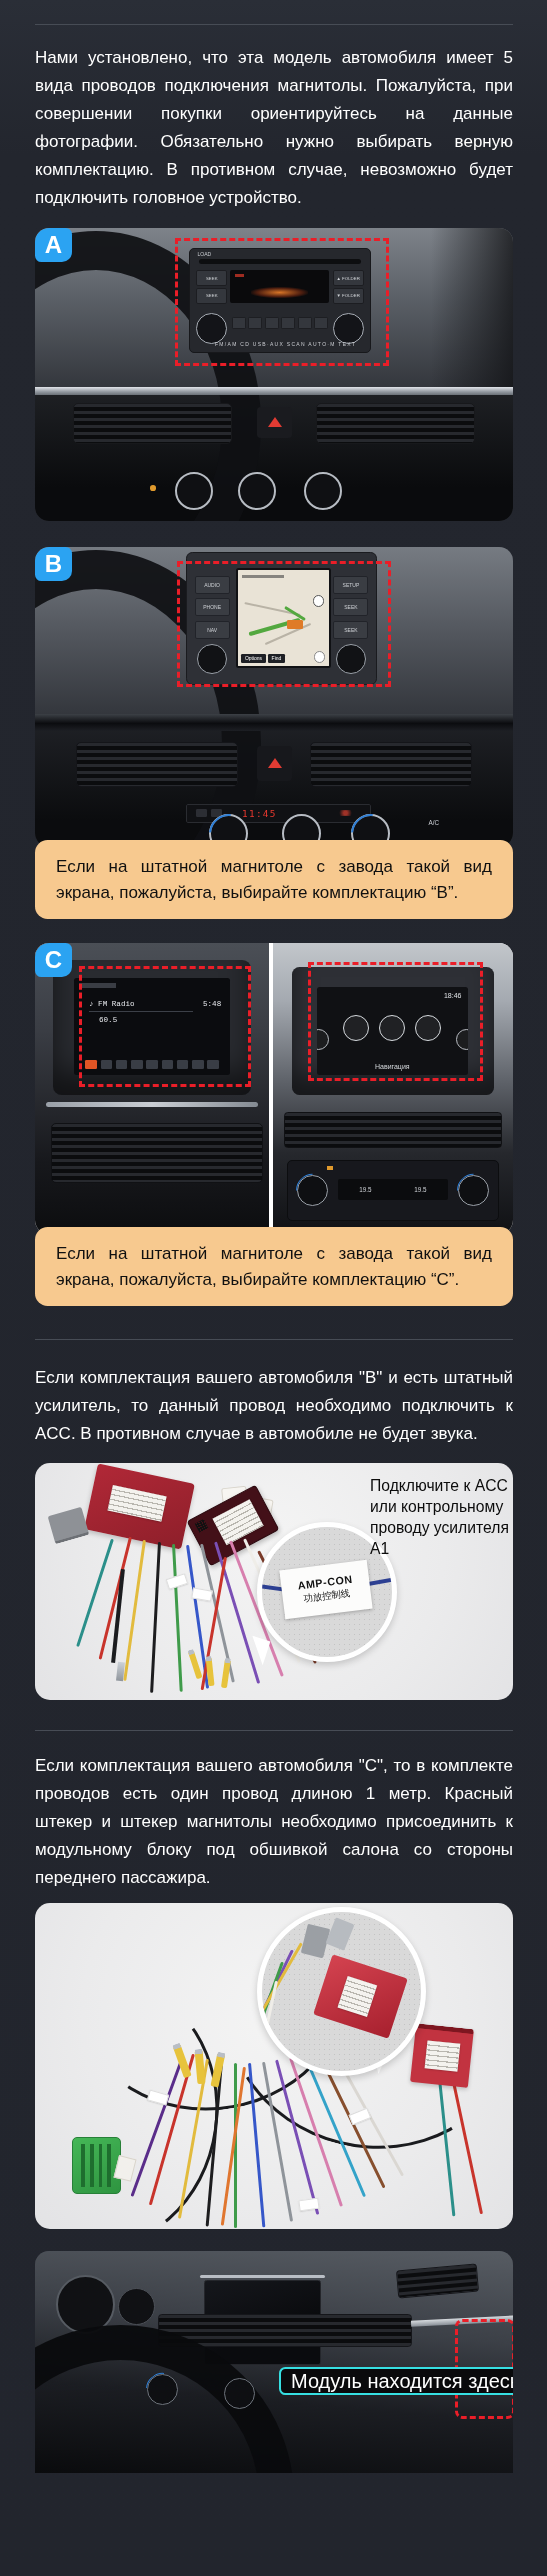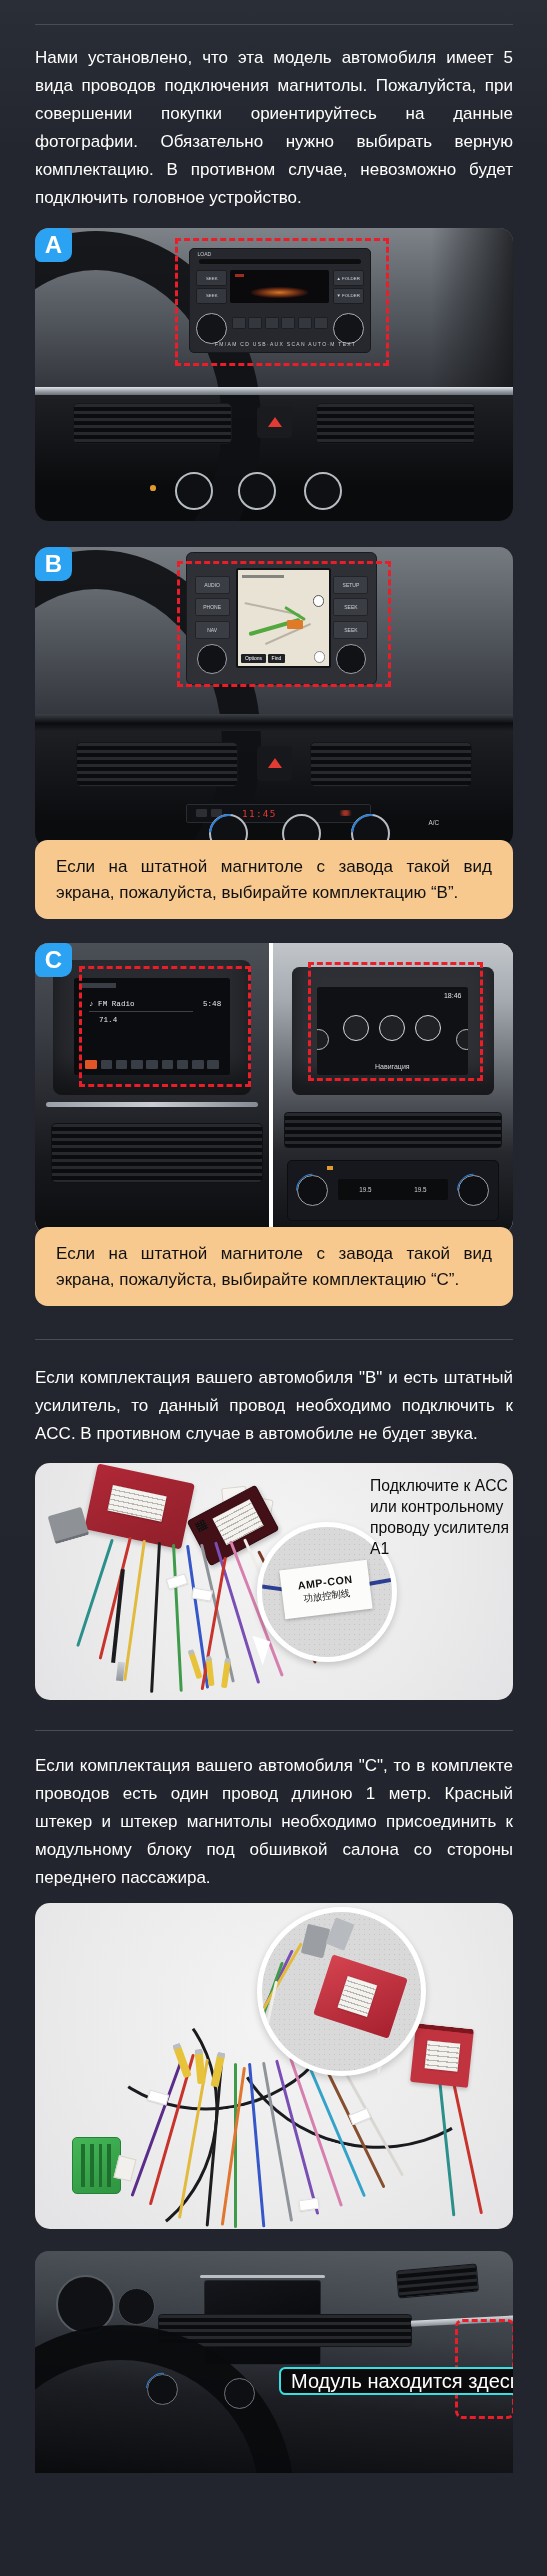--- a/index.html
+++ b/index.html
@@ -323,21 +323,21 @@
       <div class="photo photo-c">
         <div class="pc-half pc-left">
           <div class="pcl-hood"></div>
           <div class="pcl-screen">
             <i class="pcls-topbar"></i>
             <div class="pcls-row">
               <span>♪ FM Radio</span>
               <span>5:48</span>
             </div>
             <i class="pcls-line"></i>
-            <span class="pcls-freq">71.4</span>
+            <span class="pcls-freq">60.5</span>
             <div class="pcls-icons">
                 <i class="hot"></i>
                 <i></i>
                 <i></i>
                 <i></i>
                 <i></i>
                 <i></i>
                 <i></i>
                 <i></i>
                 <i></i>

